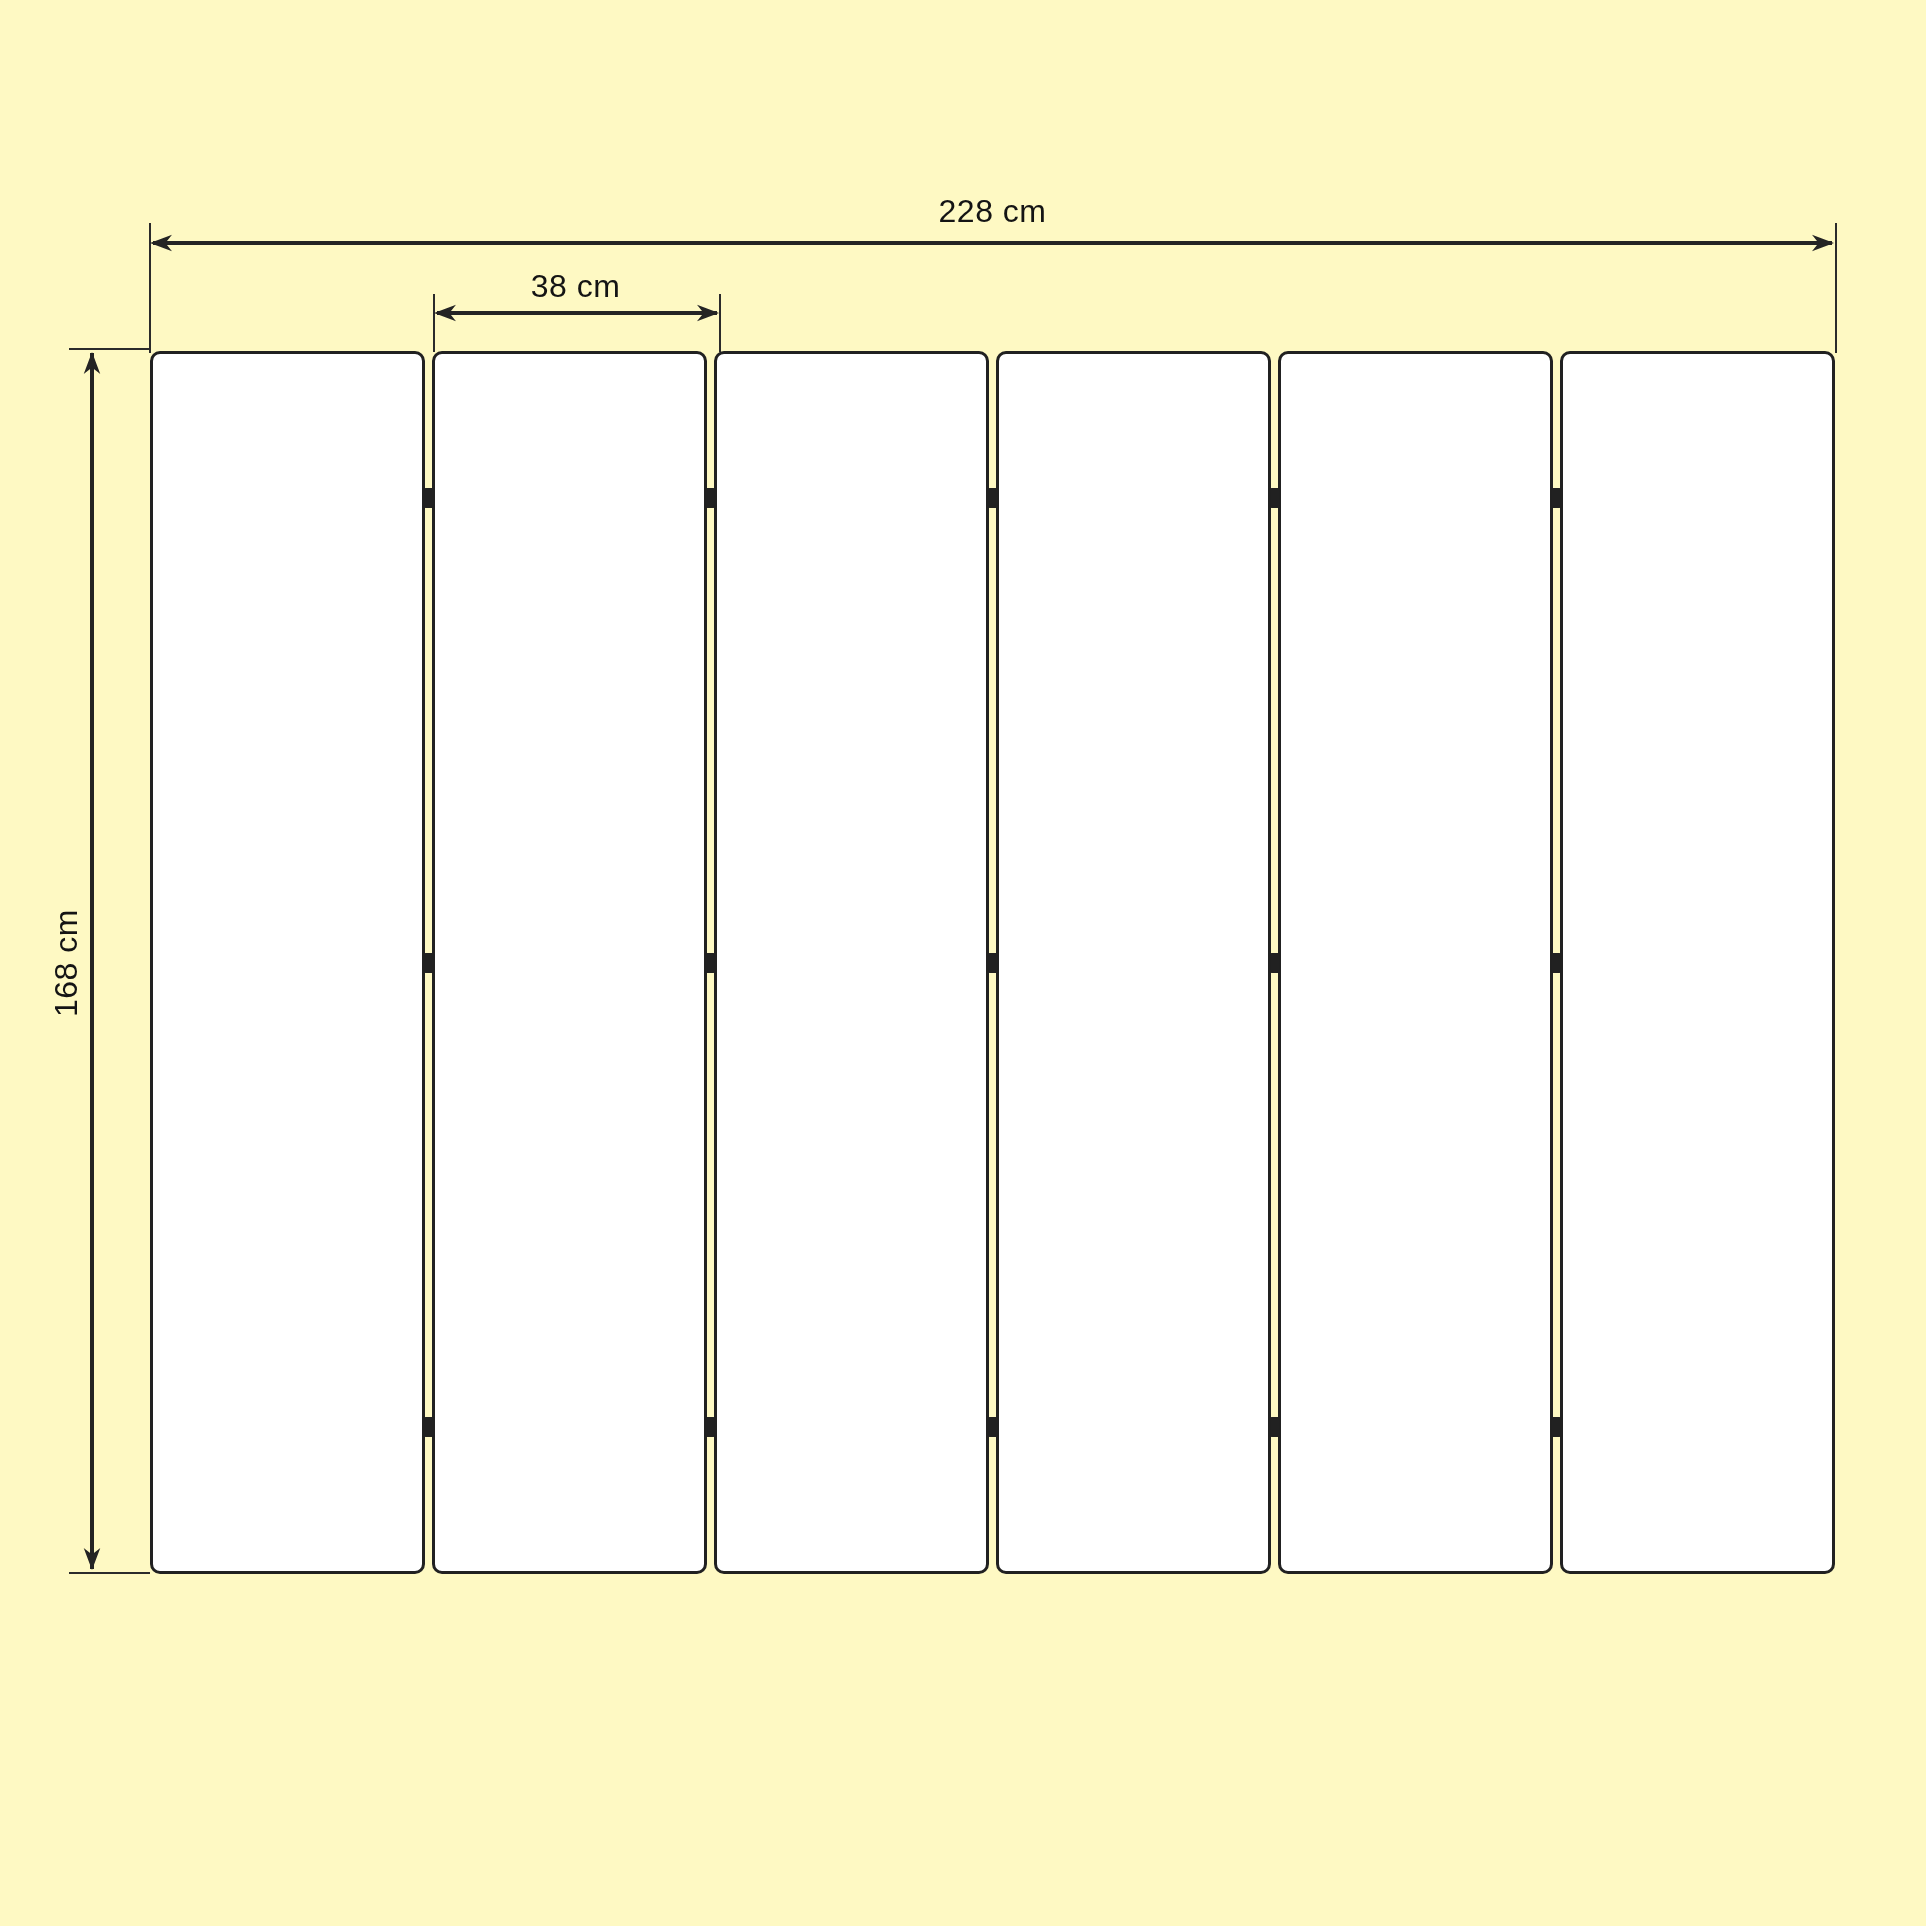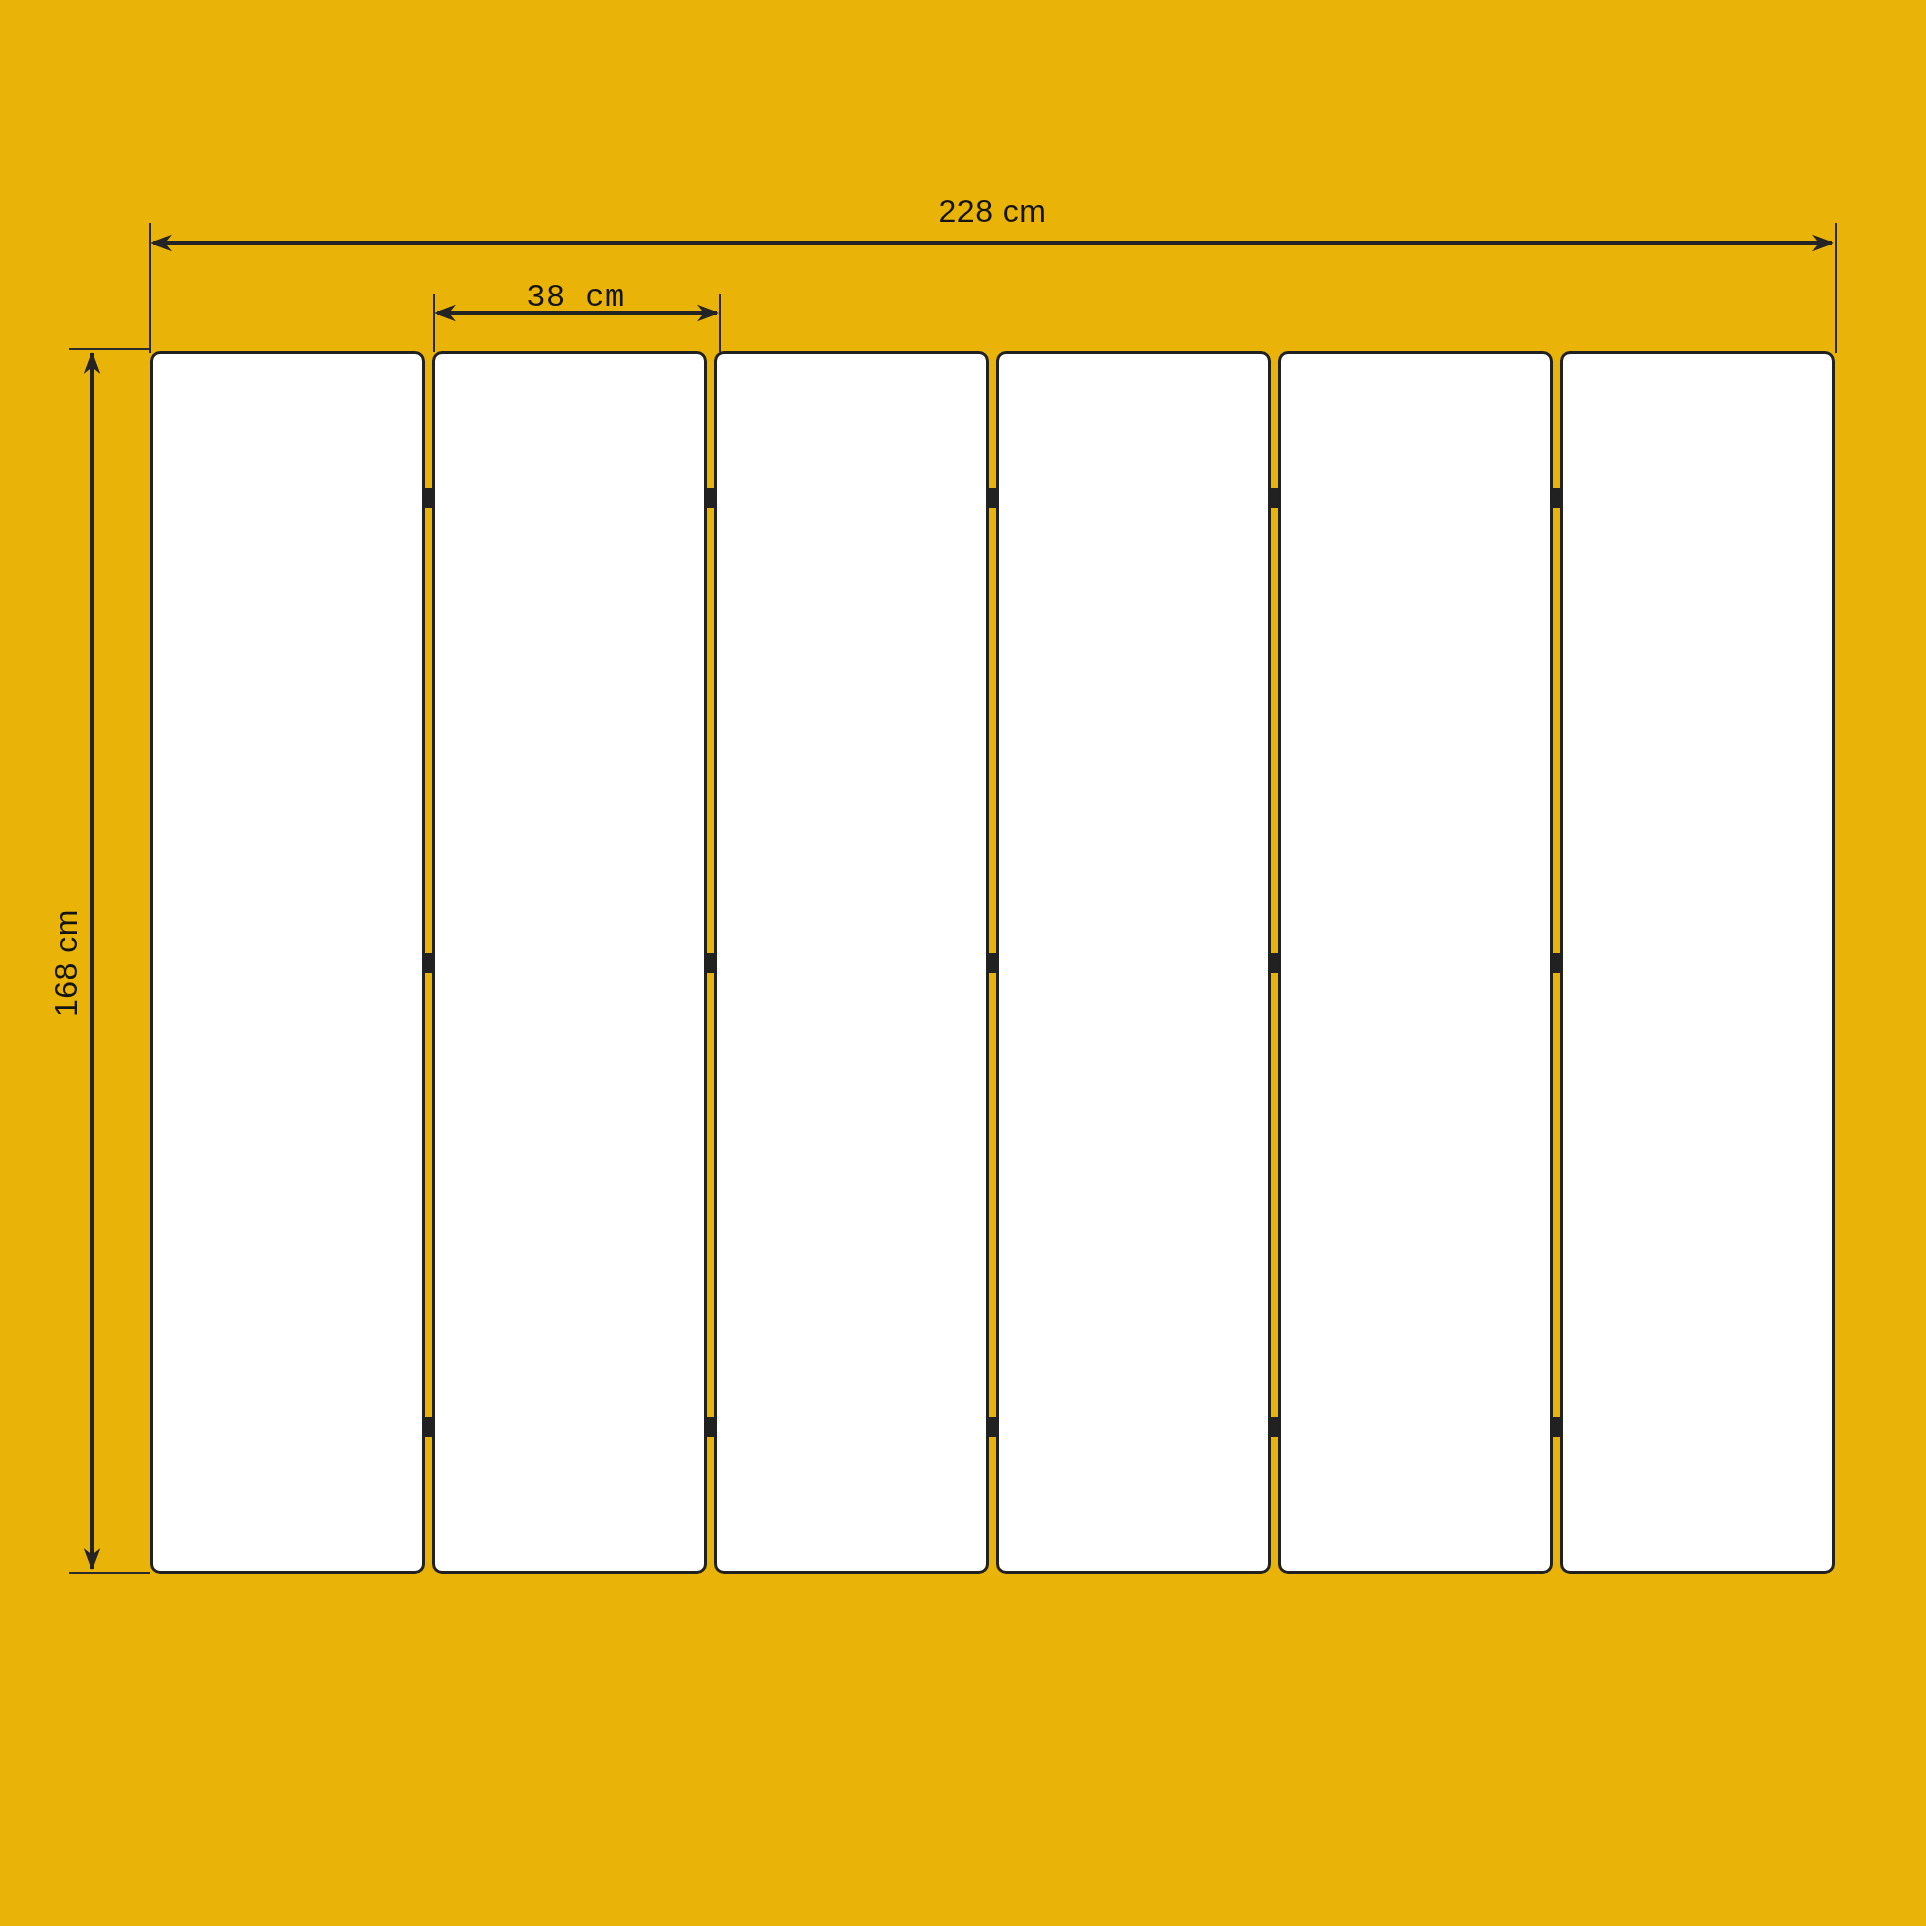--- a/index.html
+++ b/index.html
@@ -5,21 +5,21 @@
   html, body {
     margin: 0;
     padding: 0;
     background: #ffffff;
     font-family: "Liberation Sans", "DejaVu Sans", sans-serif;
   }
   .canvas {
     position: relative;
     width: 1927px;
     height: 1927px;
-    background: #eab308;
+    background: #fef9c3;
     overflow: hidden;
   }
 
   
   .panels {
     position: absolute;
     left: 150px;
     top: 351px;
     width: 1685px;
     height: 1223px;
@@ -77,21 +77,21 @@
   .a-tw-l { left: 150px;  top: 234px; }
   .a-tw-r { left: 1812px; top: 234px; }
   .label-tw { left: 844px; top: 192px; width: 297px; }
 
   
   .ext-pw-left  { left: 433px; top: 294px; width: 2px; height: 58px; }
   .ext-pw-right { left: 719px; top: 294px; width: 2px; height: 58px; }
   .dimline-pw   { left: 437px; top: 311px; width: 280px; height: 4px; }
   .a-pw-l { left: 434px; top: 304px; }
   .a-pw-r { left: 697px; top: 304px; }
-  .label-pw { left: 427px; top: 279px; width: 297px; font-family: Liberation Mono, monospace; }
+  .label-pw { left: 427px; top: 267px; width: 297px; }
 
   
   .ext-h-top    { left: 69px; top: 348px;  width: 81px; height: 2px; }
   .ext-h-bottom { left: 69px; top: 1572px; width: 81px; height: 2px; }
   .dimline-h    { left: 90px; top: 353px; width: 4px; height: 1216px; }
   .a-h-t { left: 83px; top: 352px; }
   .a-h-b { left: 83px; top: 1548px; }
   .label-h {
     left: -83px;
     top: 943px;

